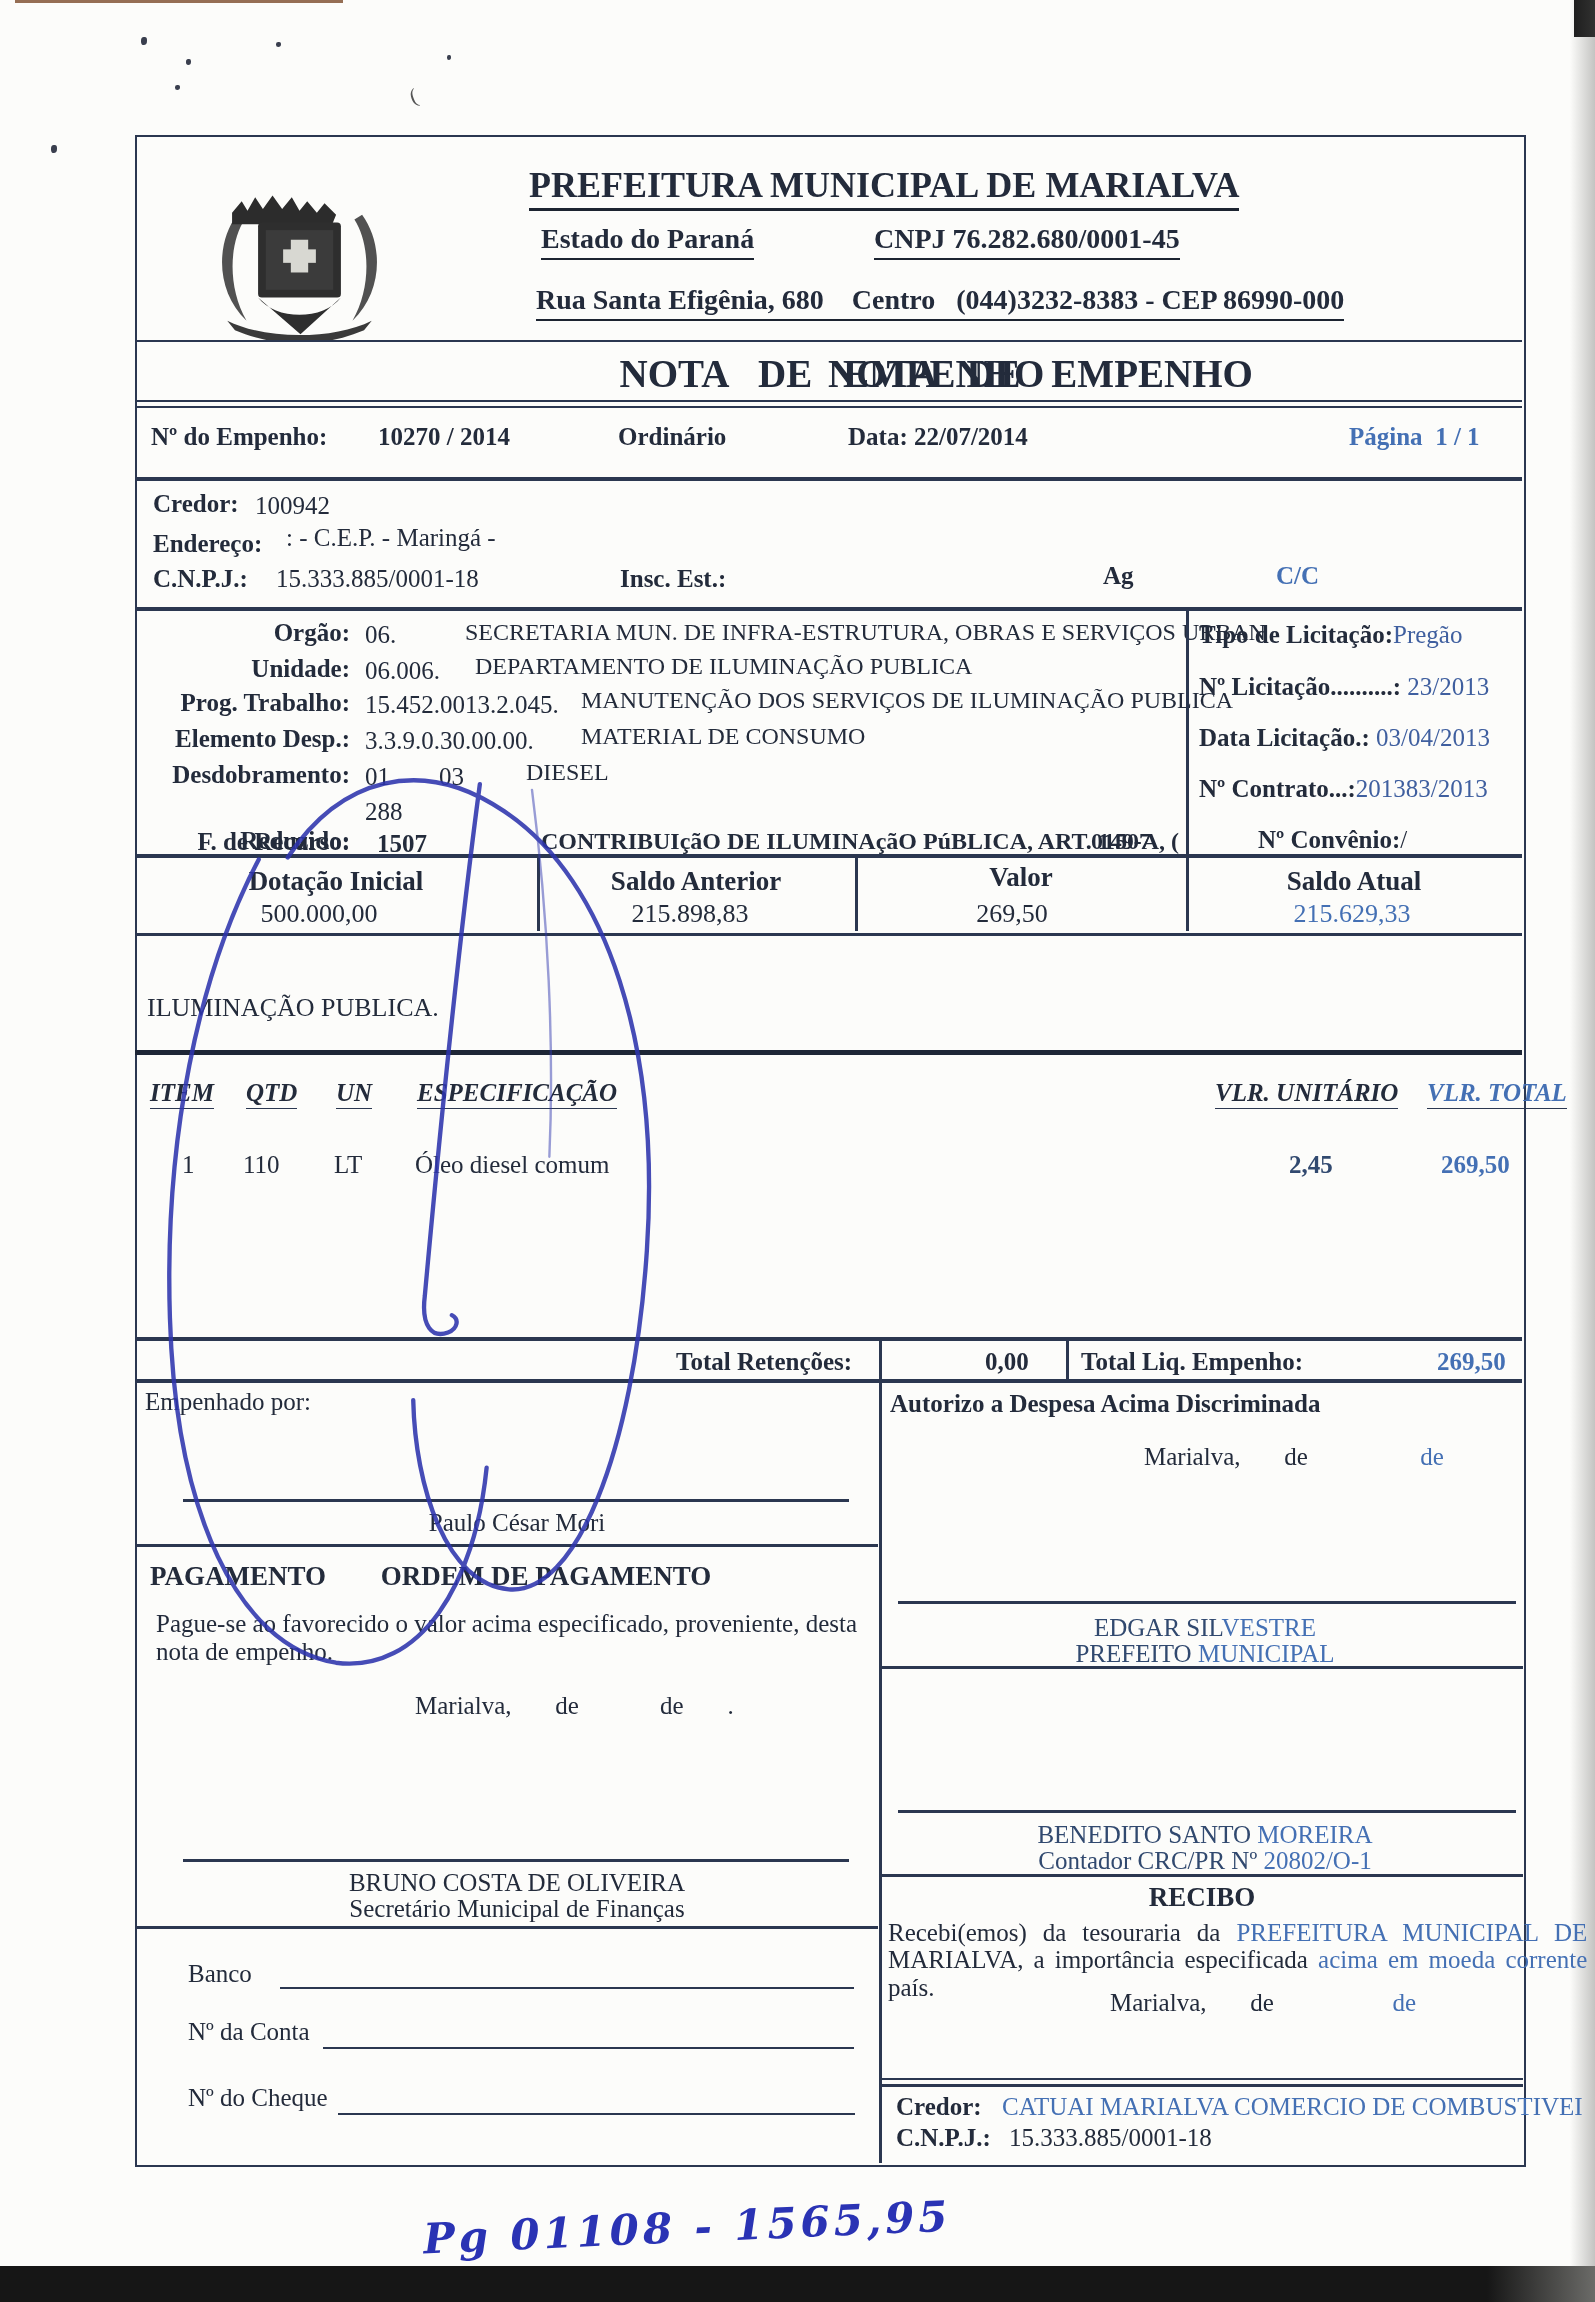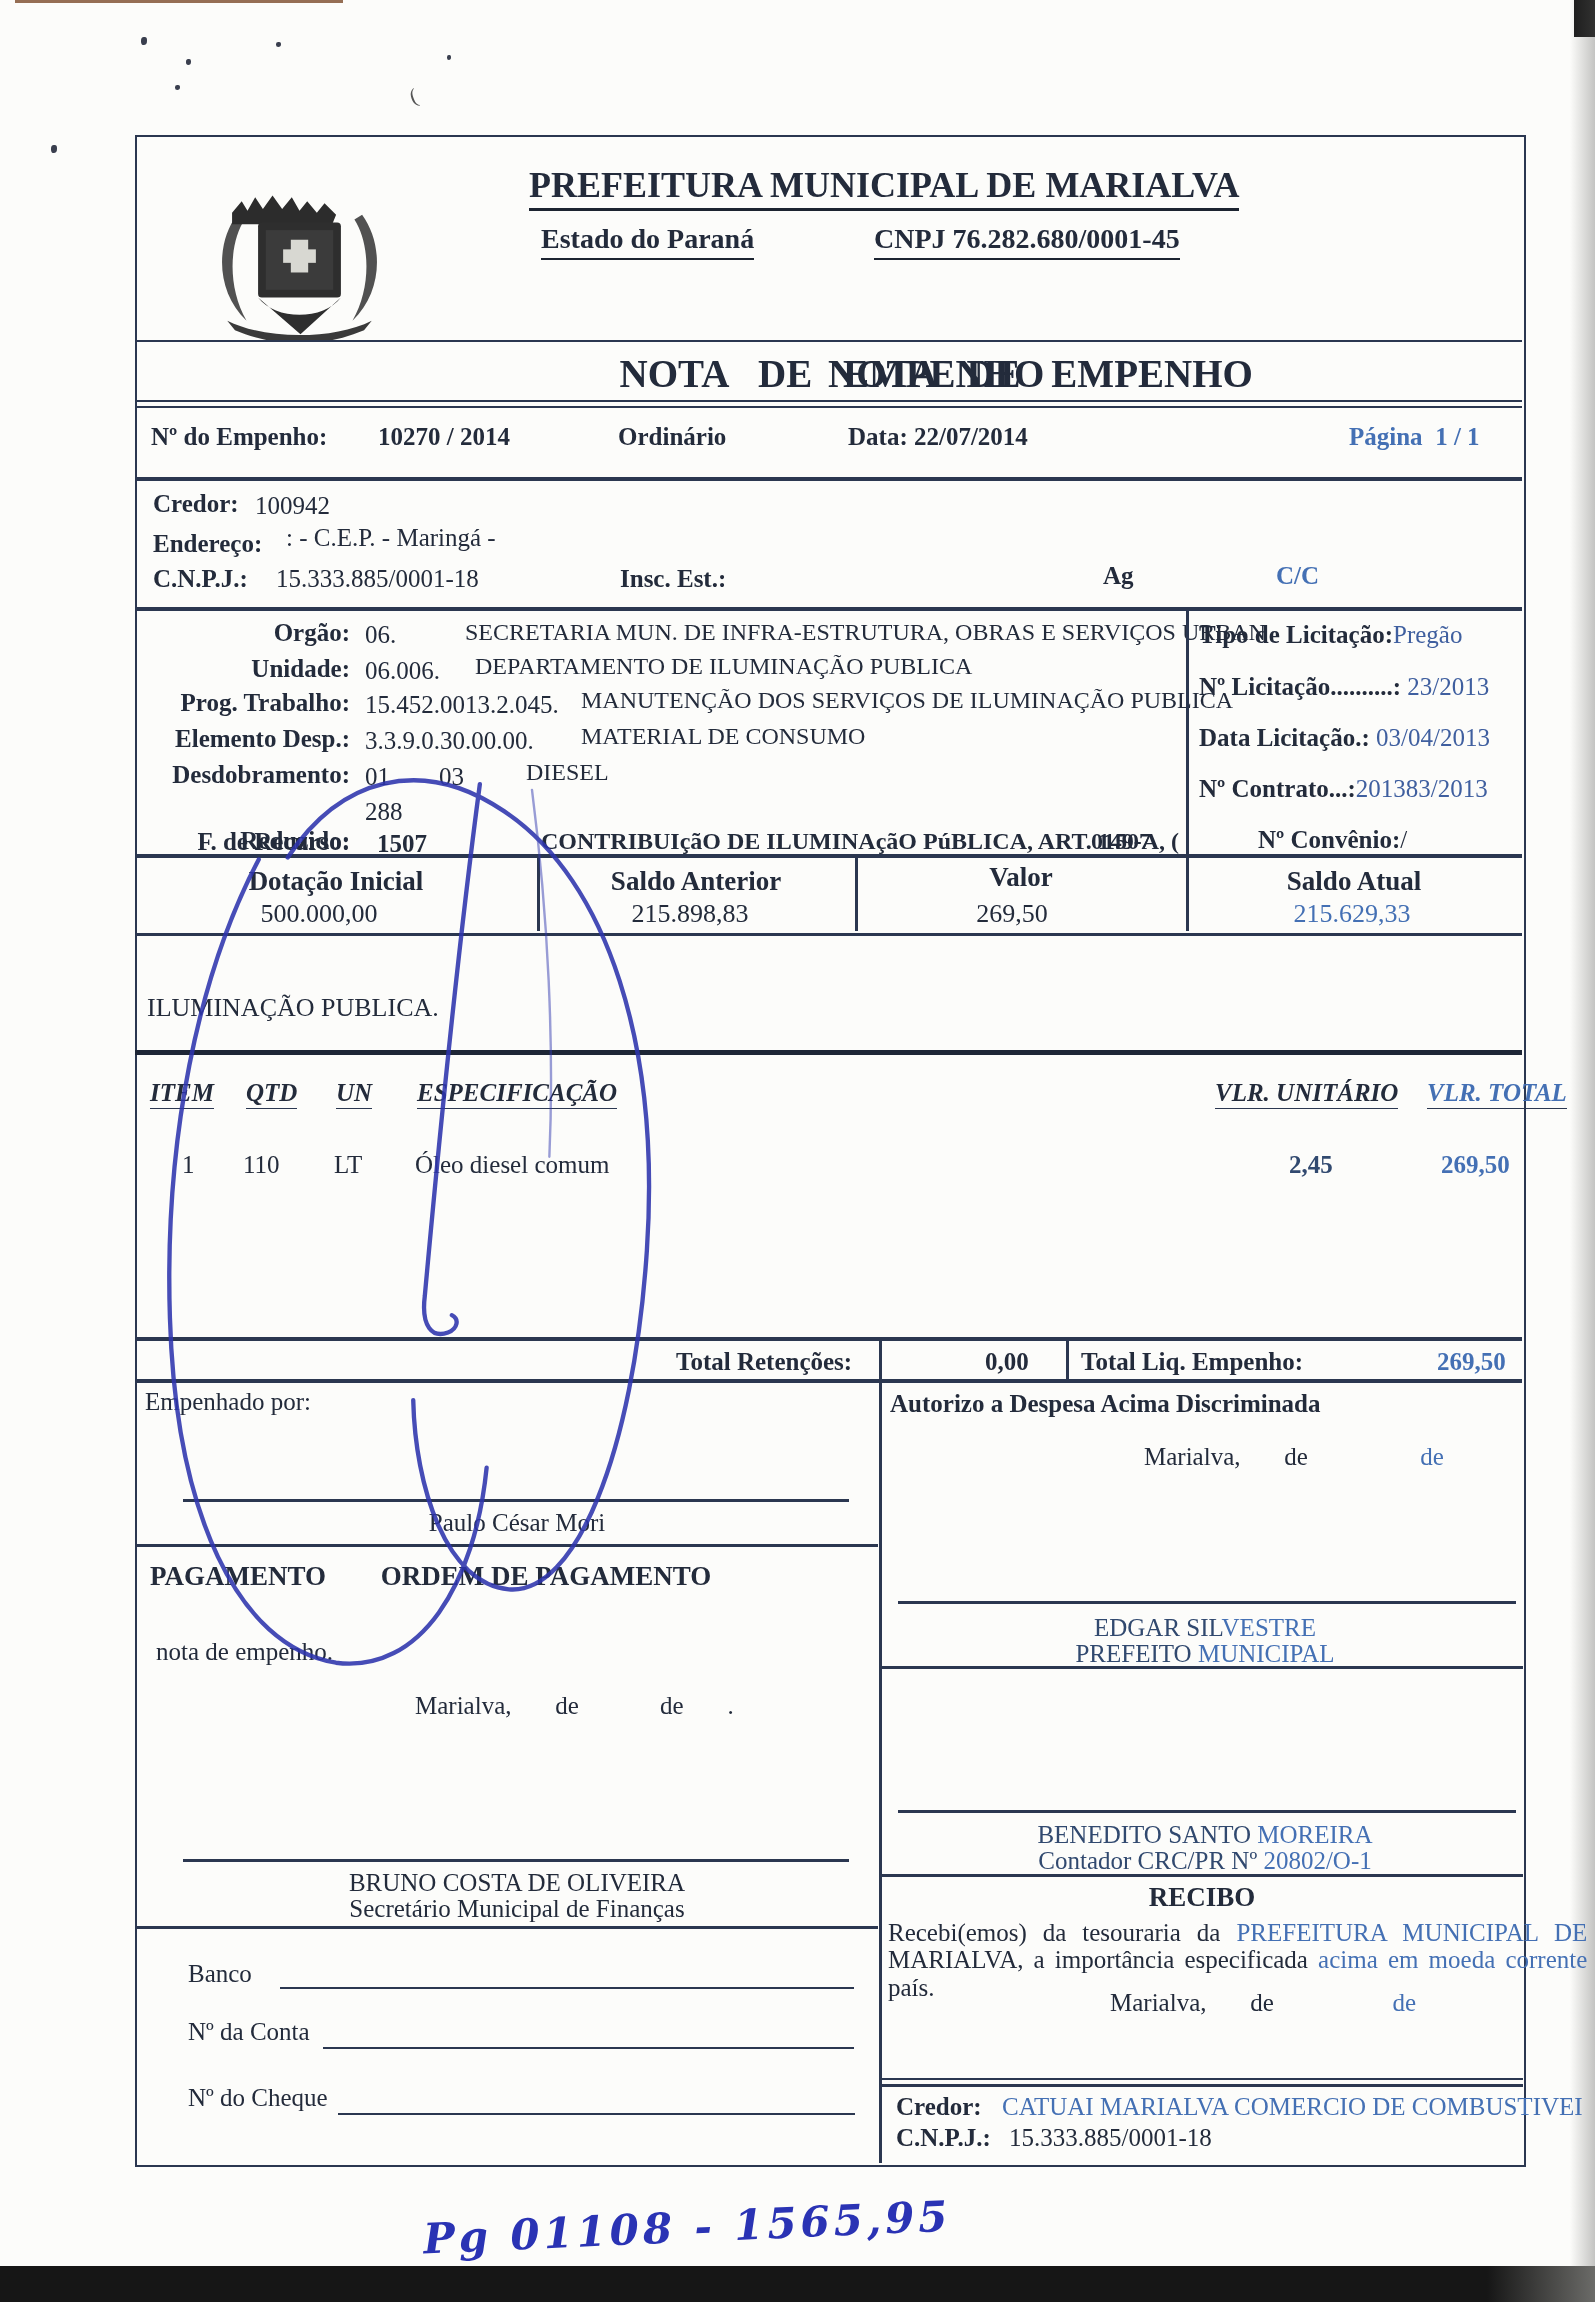--- a/index.html
+++ b/index.html
@@ -54,20 +54,25 @@
     <rect x="60" y="56" width="70" height="62" fill="#3b3b3b"></rect>
     <rect x="86" y="66" width="18" height="34" fill="#d8d8d2"></rect>
     <rect x="78" y="76" width="34" height="14" fill="#d8d8d2"></rect>
     <path d="M52 126 C70 150, 120 150, 138 126 L96 164 Z" fill="#2e2e2e"></path>
     <path d="M20 150 C60 170, 130 170, 170 150 L162 160 C120 178, 70 178, 28 160 Z" fill="#3a3a3a"></path>
   </svg>
 
   <div class="t b u" style="left:529px;top:166px;font-size:36px;border-bottom-width:3.9px;">PREFEITURA MUNICIPAL DE MARIALVA</div>
   <div class="t b u" style="left:541px;top:224px;font-size:28px;">Estado do Paraná</div>
   <div class="t b u" style="left:874px;top:224px;font-size:28px;">CNPJ 76.282.680/0001-45</div>
+  <div class="t b u" style="left:536px;top:285px;font-size:28px;">
+    <span>Rua Santa Efigênia, 680</span>&nbsp;&nbsp;&nbsp;
+    <span>Centro</span>&nbsp;&nbsp;
+    <span>(044)3232-8383  -  CEP 86990-000</span>
+  </div>
 
   <div class="hl" style="left:135px;top:340px;width:1387px;height:1.9px;"></div>
   <div class="t b" style="left:828px;top:353px;font-size:39px;word-spacing:21px;">
     <span class="c t" style="position:static;">NOTA DE EMPENHO</span>
   </div>
   <div class="t b c" style="left:832px;top:353px;font-size:39px;word-spacing:21px;">NOTA DE EMPENHO</div>
   <div class="hl" style="left:135px;top:400px;width:1387px;height:1.9px;"></div>
   <div class="hl" style="left:135px;top:406px;width:1387px;height:1.9px;"></div>
 
   <div class="t b" style="left:151px;top:423px;">Nº do Empenho:</div>
@@ -167,20 +172,21 @@
   <div class="hl" style="left:135px;top:1379px;width:1387px;height:3.9px;"></div>
 
   <div class="vl" style="left:879px;top:1379px;height:784px;"></div>
 
   <div class="t" style="left:145px;top:1388px;">Empenhado por:</div>
   <div class="sig" style="left:183px;top:1499px;width:666px;"></div>
   <div class="t c" style="left:517px;top:1509px;">Paulo César Mori</div>
   <div class="hl" style="left:135px;top:1544px;width:743px;height:2.9px;"></div>
   <div class="t b" style="left:150px;top:1562px;font-size:27px;">PAGAMENTO</div>
   <div class="t b c" style="left:546px;top:1562px;font-size:27px;">ORDEM DE PAGAMENTO</div>
+  <div class="t" style="left:156px;top:1610px;">Pague-se ao favorecido o valor acima especificado, proveniente, desta</div>
   <div class="t" style="left:156px;top:1638px;">nota de empenho.</div>
   <div class="t" style="left:415px;top:1692px;">
     <span>Marialva,</span>&nbsp;&nbsp;&nbsp;&nbsp;&nbsp;&nbsp;
     <span>de</span>&nbsp;&nbsp;&nbsp;&nbsp;&nbsp;&nbsp;&nbsp;&nbsp;&nbsp;&nbsp;&nbsp;&nbsp;
     <span>de</span>&nbsp;&nbsp;&nbsp;&nbsp;&nbsp;&nbsp;
     <span>.</span>
   </div>
   <div class="sig" style="left:183px;top:1859px;width:666px;"></div>
   <div class="t c" style="left:517px;top:1869px;">BRUNO COSTA DE OLIVEIRA</div>
   <div class="t c" style="left:517px;top:1895px;">Secretário Municipal de Finanças</div>

